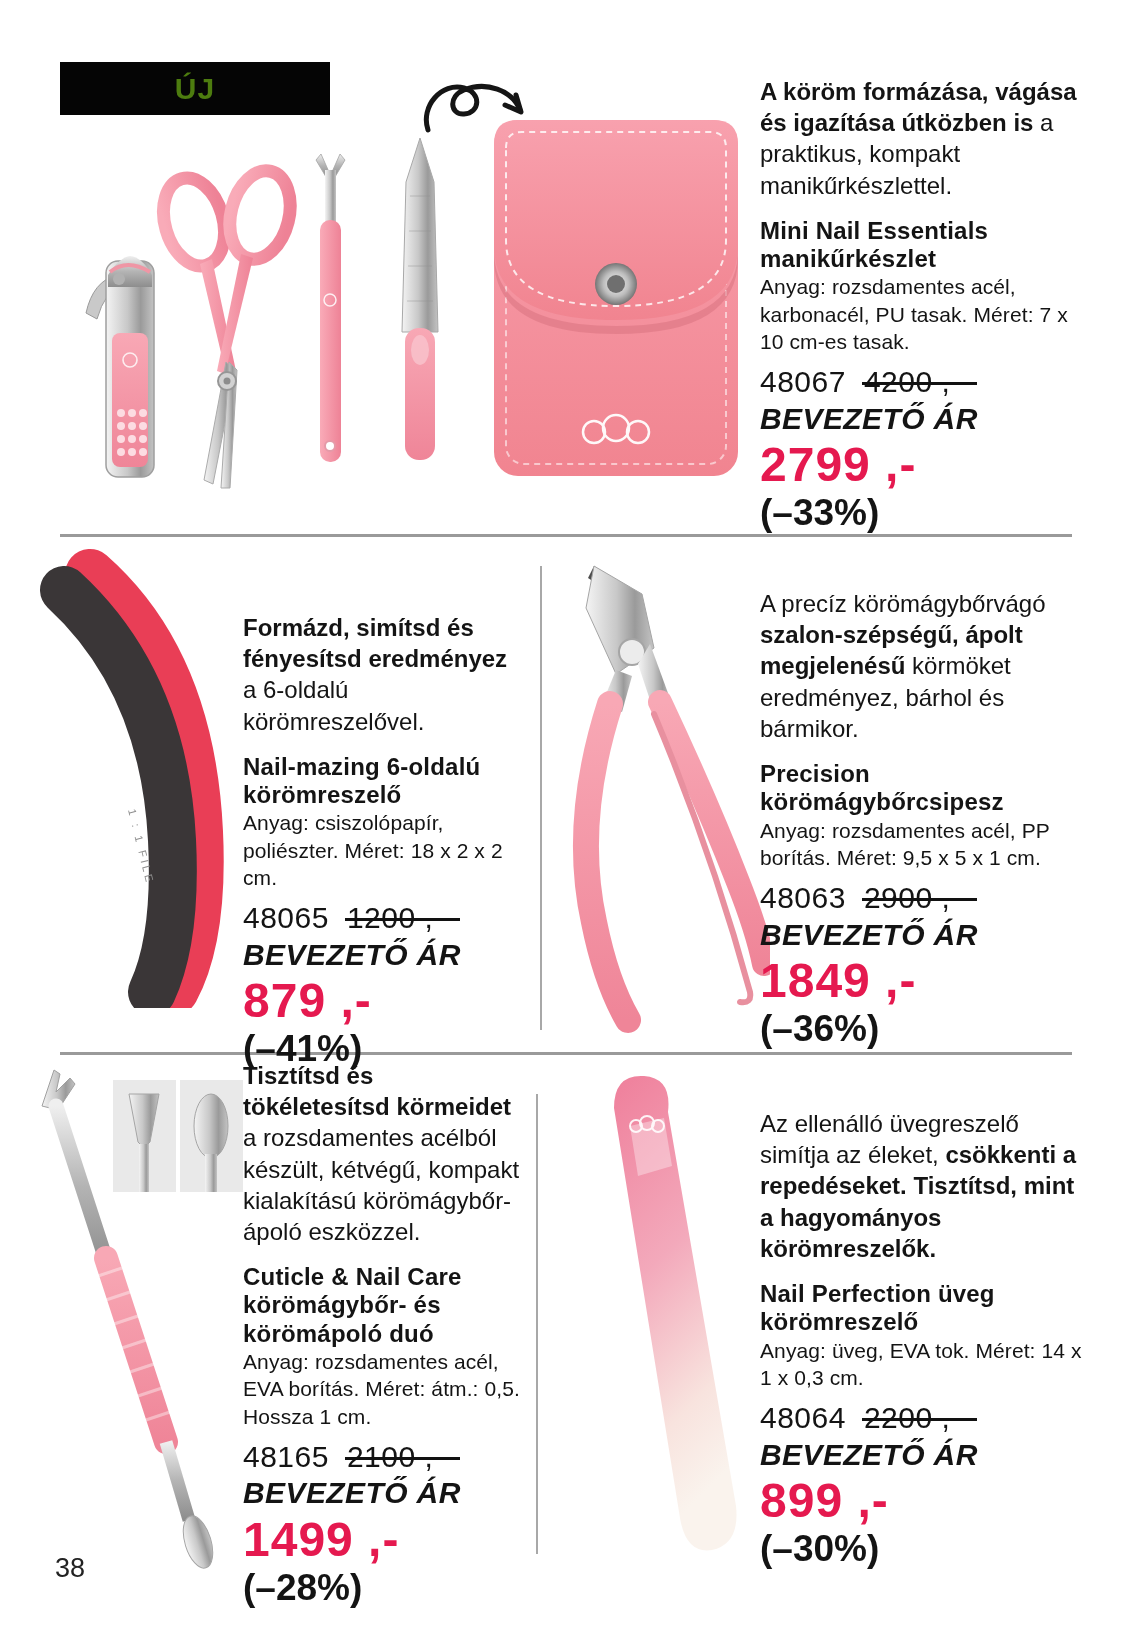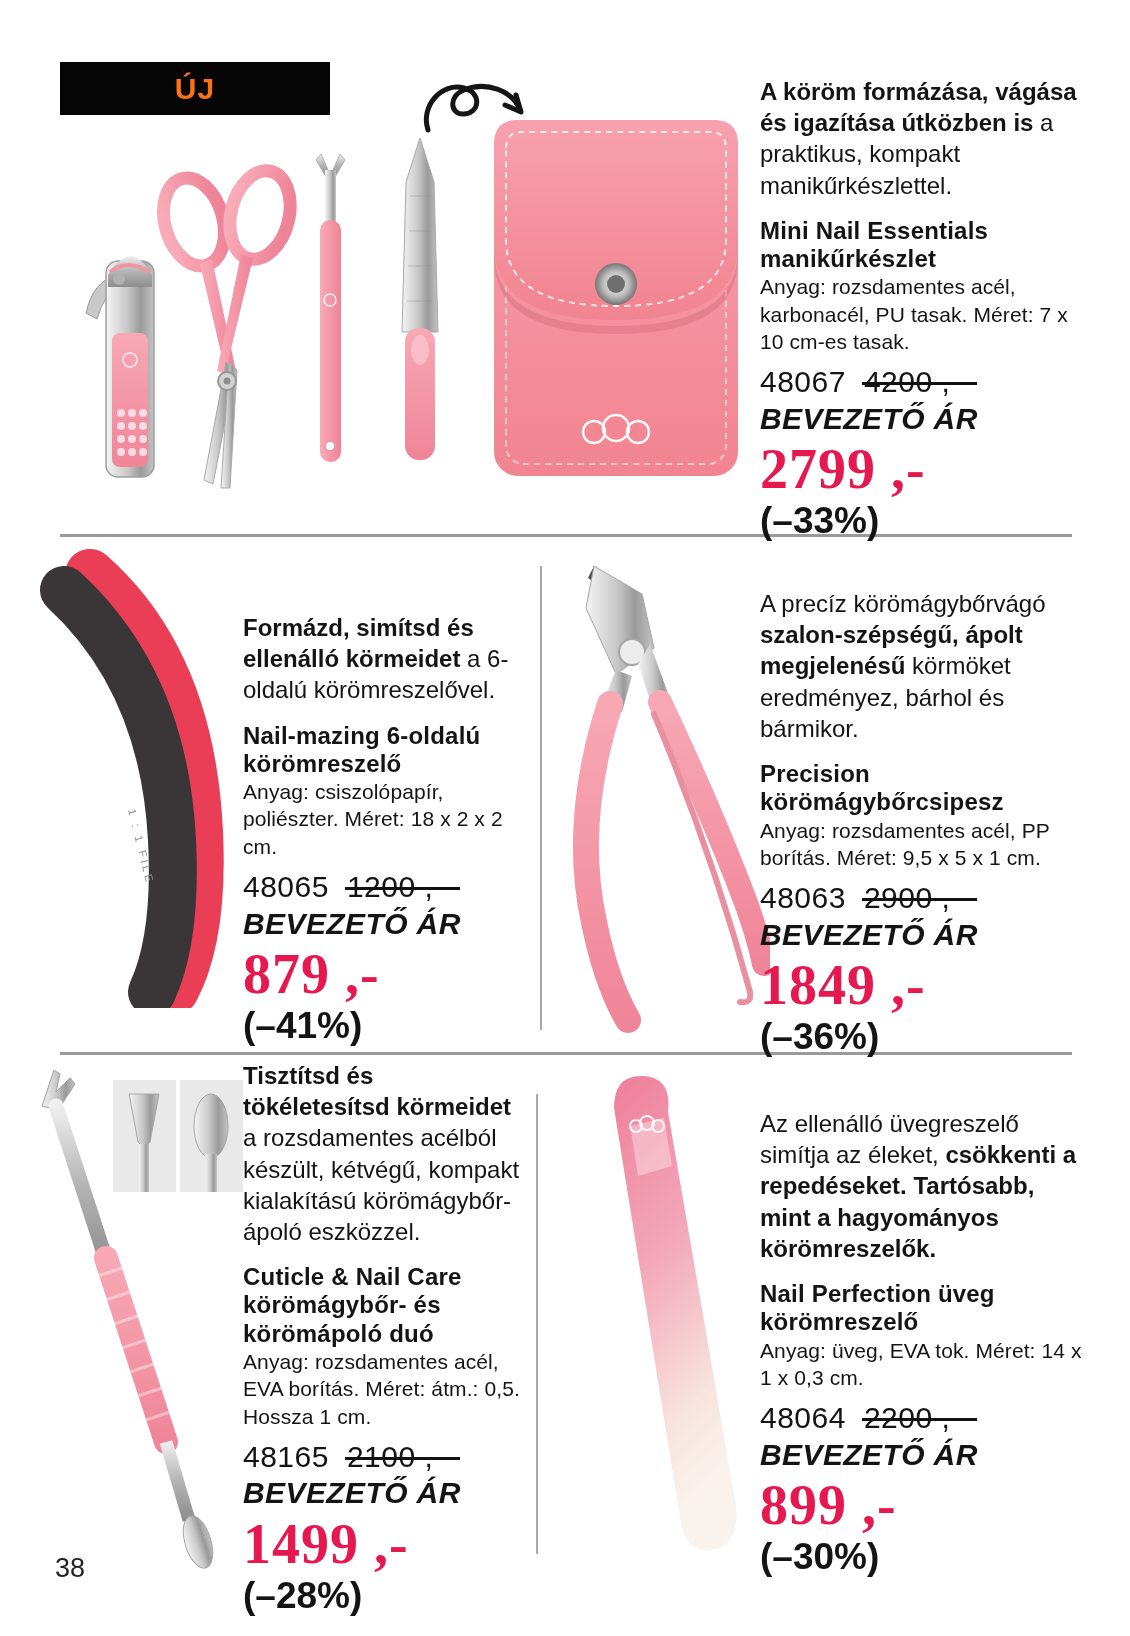--- a/index.html
+++ b/index.html
@@ -1,20 +1,20 @@
 <!DOCTYPE html>
 <html><head>
 <meta charset="utf-8">
 <style>
   html,body{margin:0;padding:0;background:#ffffff;}
   .page{position:relative;width:1130px;height:1636px;background:#fff;overflow:hidden;
         font-family:"Liberation Sans", sans-serif;color:#141414;}
   
   .badge{position:absolute;left:60px;top:62px;width:270px;height:53px;background:#050505;
-         color:#f97316;display:flex;align-items:center;justify-content:center;
+         color:#4d7c0f;display:flex;align-items:center;justify-content:center;
          font-size:30px;font-weight:bold;letter-spacing:1px;}
   
   .hdiv{position:absolute;left:60px;width:1012px;height:3px;background:#9a9a9a;}
   .hdiv.d1{top:534px;} .hdiv.d2{top:1052px;}
   .vdiv{position:absolute;width:2px;background:#a8a8a8;}
   .vdiv.m{left:540px;top:566px;height:464px;}
   .vdiv.b{left:536px;top:1094px;height:460px;}
   
   .info{position:absolute;}
   .info1{left:760px;top:76px;width:324px;}
@@ -23,21 +23,21 @@
   .info4{left:243px;top:1060px;width:278px;}
   .info5{left:760px;top:1108px;width:330px;}
   .lead{font-size:24px;line-height:1.3;margin:0 0 16px 0;}
   .lead b{font-weight:bold;}
   .pname{font-size:24px;font-weight:bold;line-height:1.18;margin:0;letter-spacing:.2px;}
   .pdetails{font-size:21px;line-height:1.3;margin:0 0 10px 0;letter-spacing:.1px;}
   .codeline{font-size:30px;line-height:1.15;margin:0;letter-spacing:.5px;}
   .codeline .old{position:relative;margin-left:18px;}
   .codeline .old::after{content:"";position:absolute;left:-2px;right:-16px;top:52%;height:3px;background:#121212;}
   .plabel{font-size:30px;font-weight:bold;font-style:italic;line-height:1.12;margin:2px 0 6px 0;letter-spacing:.4px;}
-  .price{font-size:56px;font-weight:bold;line-height:1;margin:0 0 5px 0;letter-spacing:1px;color:#e5194f;font-family:Liberation Serif, serif;}
+  .price{font-size:48px;font-weight:bold;line-height:1;margin:0 0 5px 0;letter-spacing:1px;color:#e5194f;}
   .discount{font-size:37px;font-weight:bold;line-height:1;margin:0;}
   
   .img{position:absolute;}
   .i-clipper{left:75px;top:245px;}
   .i-scissors{left:136px;top:160px;}
   .i-stick{left:300px;top:150px;}
   .i-file{left:386px;top:136px;}
   .i-pouch{left:490px;top:114px;}
   .i-arrow{left:420px;top:66px;}
   .i-banana{left:24px;top:542px;}
@@ -228,21 +228,21 @@
     <p class="lead"><span></span><b>A köröm formázása, vágása és igazítása útközben is</b><span> a praktikus, kompakt manikűrkészlettel.</span></p>
     <h3 class="pname">Mini Nail Essentials manikűrkészlet</h3>
     <p class="pdetails">Anyag: rozsdamentes acél, karbonacél, PU tasak. Méret: 7 x 10 cm-es tasak.</p>
     <p class="codeline"><span>48067</span><span class="old">4200 ,-</span></p>
     <p class="plabel">BEVEZETŐ ÁR</p>
     <p class="price" style="color: rgb(229, 25, 79);">2799 ,-</p>
     <p class="discount">(–33%)</p>
   </div>
 
   <div class="info info2">
-    <p class="lead"><span></span><b>Formázd, simítsd és ellenálló körmeidet</b><span> a 6-oldalú körömreszelővel.</span></p>
+    <p class="lead"><span></span><b>Formázd, simítsd és fényesítsd eredményez</b><span> a 6-oldalú körömreszelővel.</span></p>
     <h3 class="pname">Nail-mazing 6-oldalú körömreszelő</h3>
     <p class="pdetails">Anyag: csiszolópapír, poliészter. Méret: 18 x 2 x 2 cm.</p>
     <p class="codeline"><span>48065</span><span class="old">1200 ,-</span></p>
     <p class="plabel">BEVEZETŐ ÁR</p>
     <p class="price" style="color: rgb(229, 25, 79);">879 ,-</p>
     <p class="discount">(–41%)</p>
   </div>
 
   <div class="info info3">
     <p class="lead"><span>A precíz körömágybőrvágó </span><b>szalon-szépségű, ápolt megjelenésű</b><span> körmöket eredményez, bárhol és bármikor.</span></p>
@@ -258,21 +258,21 @@
     <p class="lead"><span></span><b>Tisztítsd és tökéletesítsd körmeidet</b><span> a rozsdamentes acélból készült, kétvégű, kompakt kialakítású körömágybőr-ápoló eszközzel.</span></p>
     <h3 class="pname">Cuticle &amp; Nail Care körömágybőr- és körömápoló duó</h3>
     <p class="pdetails">Anyag: rozsdamentes acél, EVA borítás. Méret: átm.: 0,5. Hossza 1 cm.</p>
     <p class="codeline"><span>48165</span><span class="old">2100 ,-</span></p>
     <p class="plabel">BEVEZETŐ ÁR</p>
     <p class="price" style="color: rgb(229, 25, 79);">1499 ,-</p>
     <p class="discount">(–28%)</p>
   </div>
 
   <div class="info info5">
-    <p class="lead"><span>Az ellenálló üvegreszelő simítja az éleket, </span><b>csökkenti a repedéseket. Tartósabb, mint a hagyományos körömreszelők.</b><span></span></p>
+    <p class="lead"><span>Az ellenálló üvegreszelő simítja az éleket, </span><b>csökkenti a repedéseket. Tisztítsd, mint a hagyományos körömreszelők.</b><span></span></p>
     <h3 class="pname">Nail Perfection üveg körömreszelő</h3>
     <p class="pdetails">Anyag: üveg, EVA tok. Méret: 14 x 1 x 0,3 cm.</p>
     <p class="codeline"><span>48064</span><span class="old">2200 ,-</span></p>
     <p class="plabel">BEVEZETŐ ÁR</p>
     <p class="price" style="color: rgb(229, 25, 79);">899 ,-</p>
     <p class="discount">(–30%)</p>
   </div>
 
   <div class="pagenum">38</div>
 

